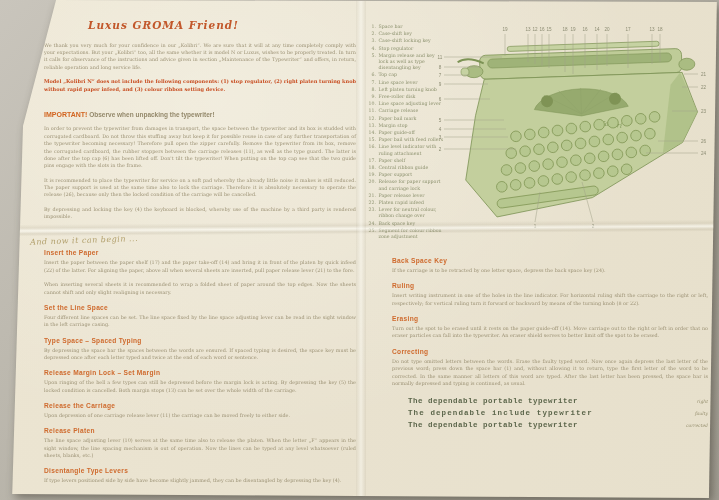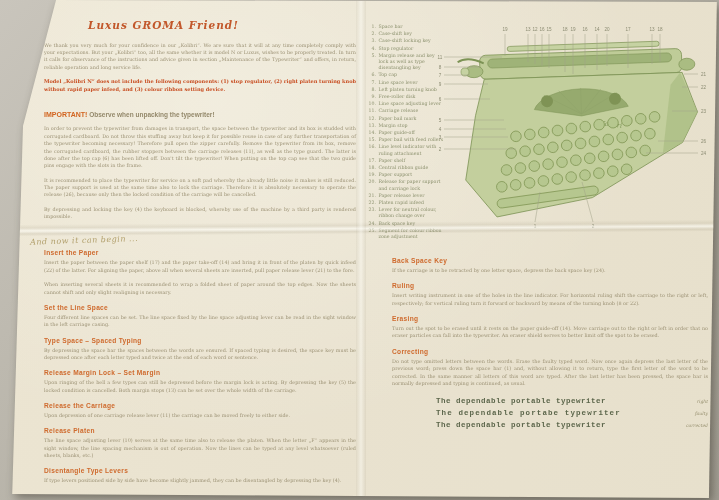--- a/index.html
+++ b/index.html
@@ -32,21 +32,21 @@
             letter-spacing:.3px;}
 
   
   .parts-list{position:absolute;left:367px;top:24px;width:78px;}
   .pl-item{display:flex;font:4.7px/1.32 "DejaVu Serif",serif;color:#8c916e;margin-bottom:1px;}
   .pl-num{flex:none;width:9px;text-align:right;margin-right:2.5px;}
   .pl-label{flex:1;}
   .right-col{position:absolute;left:392px;top:257px;width:316px;}
   .specimen{margin-top:10px;padding-left:16px;}
   .spec-row{display:flex;justify-content:space-between;align-items:baseline;margin-top:4px;}
-  .spec-text{font:bold 7.5px "Liberation Mono",monospace;color:#5c664b;letter-spacing:.5px;margin-left:28px;}
+  .spec-text{font:bold 7.5px "Liberation Mono",monospace;color:#5c664b;letter-spacing:.5px;}
   .spec-note{font:italic 4.5px "DejaVu Serif",serif;color:#97906f;}
   .illu{position:absolute;left:430px;top:18px;}
   .callout-num{font:4.6px "Liberation Sans",sans-serif;fill:#8b8b72;}
 </style>
 </head>
 <body>
 
 <div class="scene">
   <div class="paper-wrap">
   <div class="paper">
@@ -336,21 +336,21 @@
 
       <div class="sec-head">Correcting</div>
       <p class="body-p">Do not type omitted letters between the words. Erase the faulty typed word. Now once again depress the last letter of the previous word; press down the space bar (1) and, without allowing it to return, type the first letter of the word to be corrected. In the same manner all letters of this word are typed. After the last letter has been pressed, the space bar is normally depressed and typing is continued, as usual.</p>
 
       <div class="specimen">
         <div class="spec-row">
           <span class="spec-text">The dependable portable typewriter</span>
           <span class="spec-note">right</span>
         </div>
         <div class="spec-row">
-          <span class="spec-text" style="letter-spacing:1.1px">The dependable portabe typewriter</span>
+          <span class="spec-text" style="letter-spacing:1.1px">The dependable include typewriter</span>
           <span class="spec-note">faulty</span>
         </div>
         <div class="spec-row">
           <span class="spec-text">The dependable portable typewriter</span>
           <span class="spec-note">corrected</span>
         </div>
       </div>
     </div>
 
     <div class="crease-h"></div>

